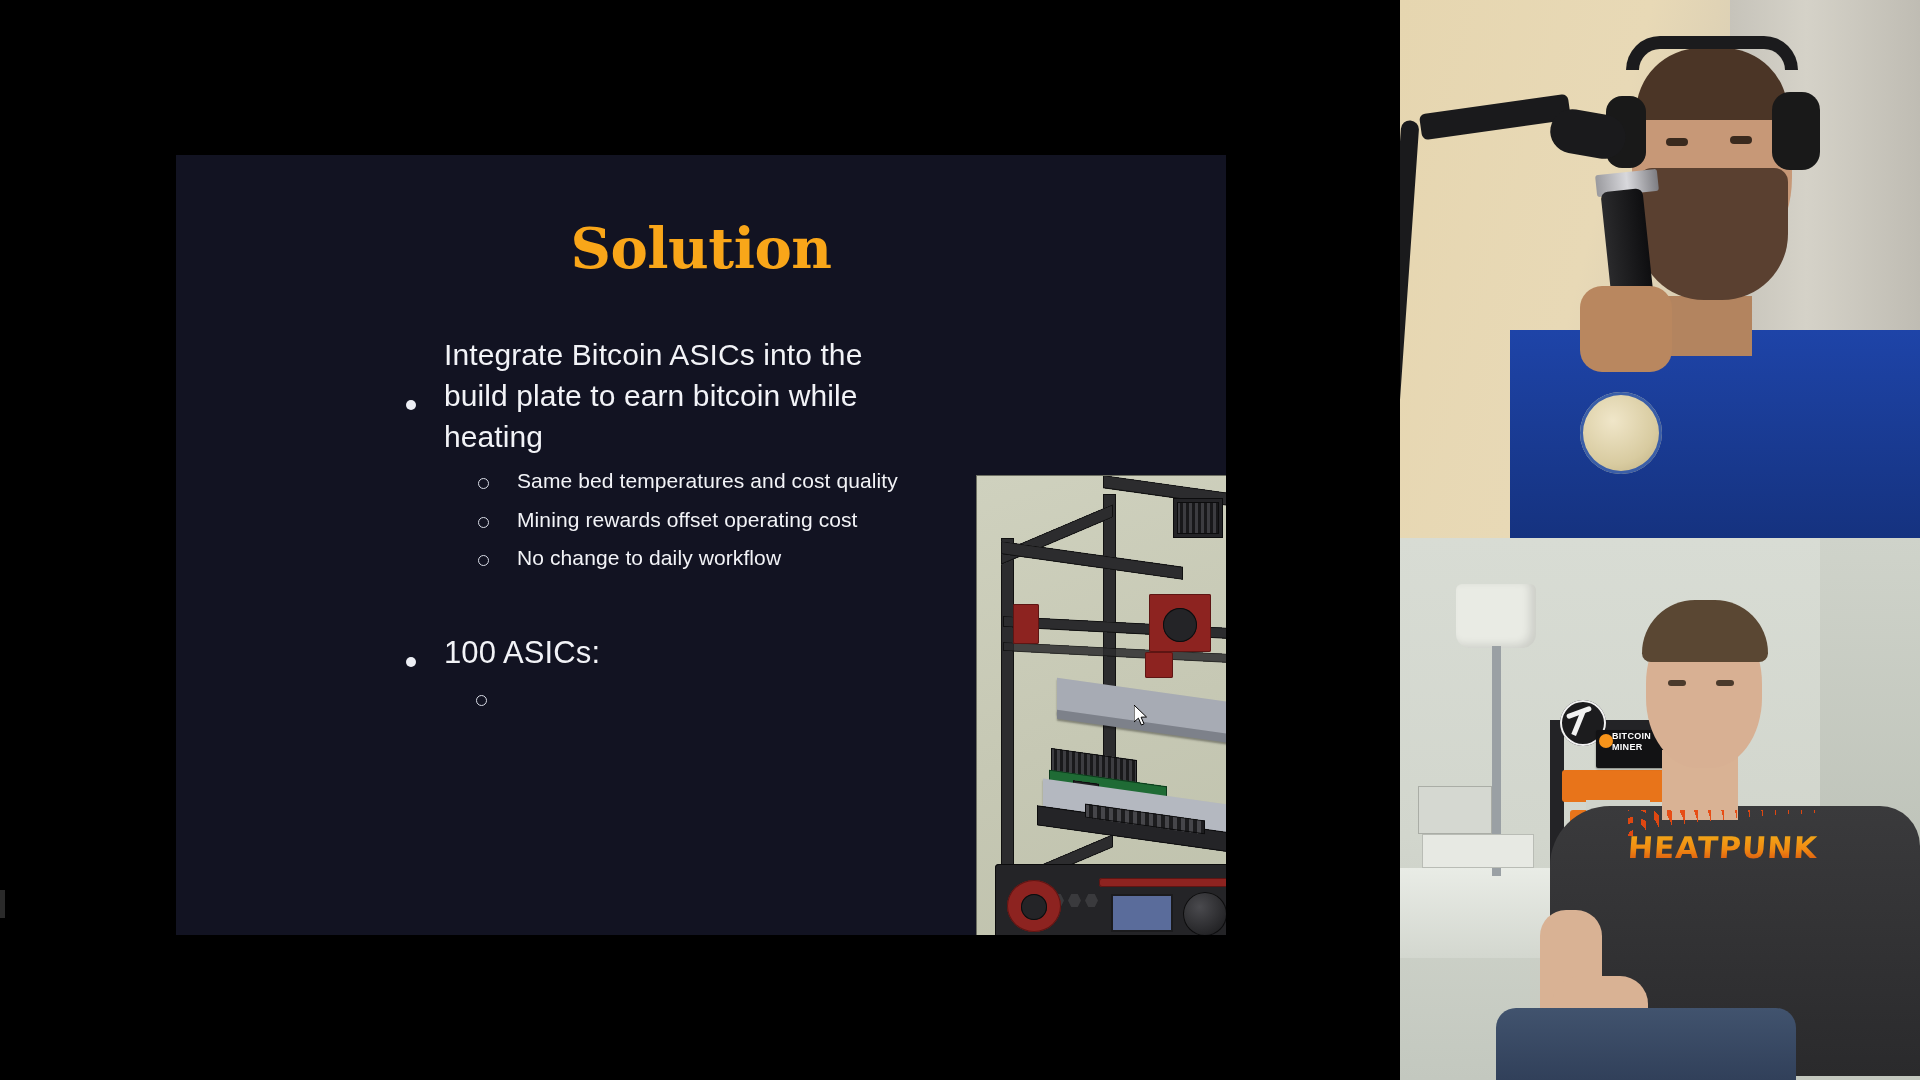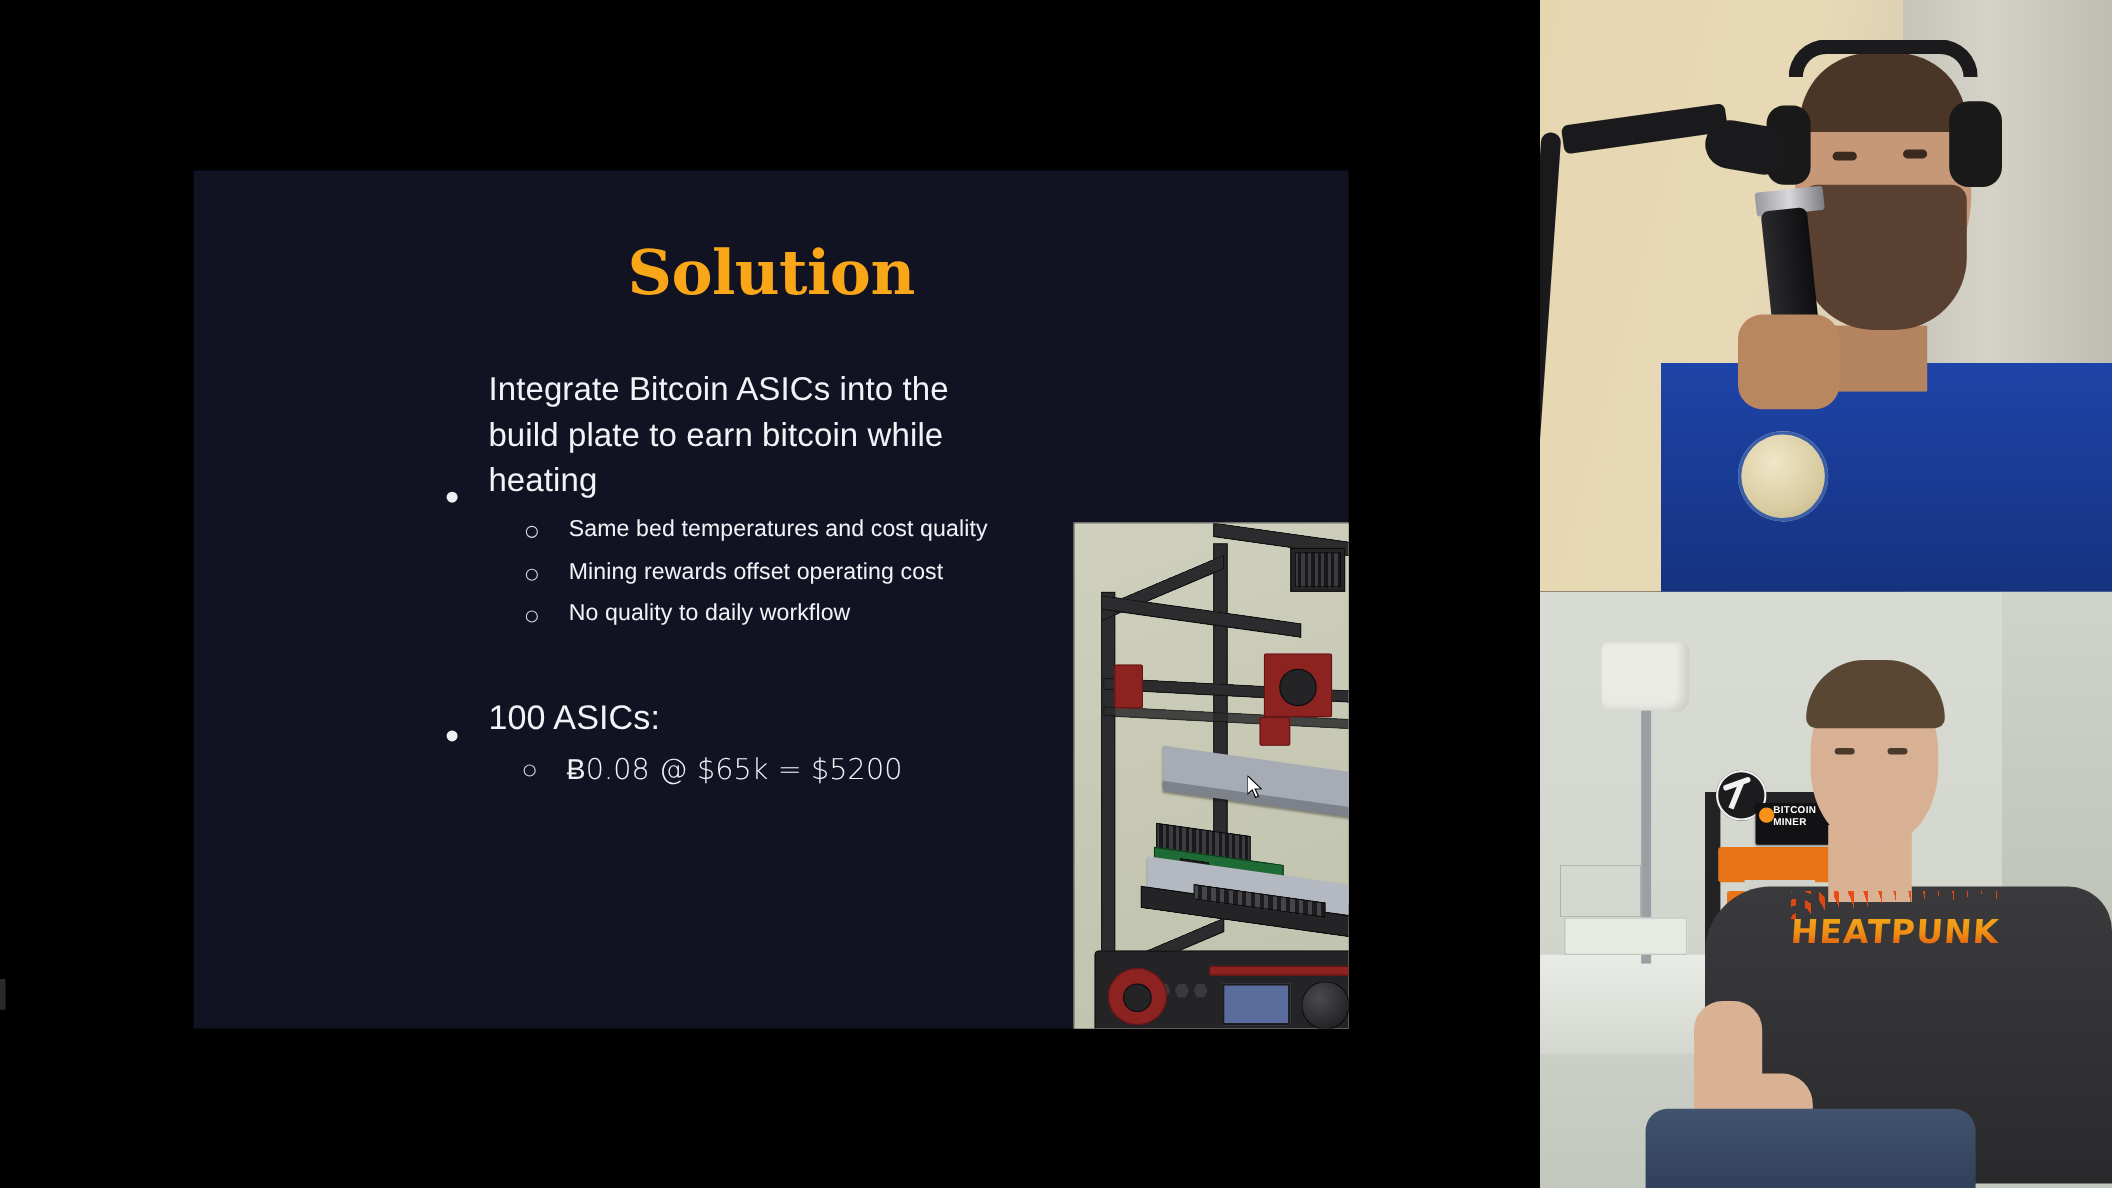--- a/index.html
+++ b/index.html
@@ -21,21 +21,21 @@
     text-align:center;
     font-family:"DejaVu Serif", serif;
     font-weight:bold;
     font-size:56px;
     letter-spacing:-0.5px;
     color:#F9A619;
   }
 
   #bullets { position:absolute; left:230px; top:180px; width:520px; color:#F2F3F7; }
 
-  .l1 { display:flex; align-items:flex-end; margin-bottom:2px; }
+  .l1 { display:flex; align-items:center; margin-bottom:2px; }
   .l1 .dot {
     flex:0 0 auto; width:10px; height:10px; border-radius:50%;
     background:#EDEFF5; margin-top:17px; margin-right:28px;
   }
   .l1 .txt { font-size:30px; line-height:1.36; font-weight:300; letter-spacing:.1px; }
 
   .sublist { margin-top:10px; margin-bottom:10px; }
   .l2 { display:flex; align-items:flex-start; margin-bottom:11px; padding-left:72px; }
   .l2 .ring {
     flex:0 0 auto; width:11px; height:11px; border-radius:50%;
@@ -159,35 +159,34 @@
           <div class="l2">
             <span class="ring"></span>
             <span class="txt">Same bed temperatures and cost quality</span>
           </div>
           <div class="l2">
             <span class="ring"></span>
             <span class="txt">Mining rewards offset operating cost</span>
           </div>
           <div class="l2">
             <span class="ring"></span>
-            <span class="txt">No quality to daily workflow</span>
+            <span class="txt">No change to daily workflow</span>
           </div>
         </div>
 
         <div class="gap"></div>
 
         <div class="units">
           <div class="l1">
             <span class="dot"></span>
             <span class="txt">100 ASICs:</span>
           </div>
           <div class="sublist">
             <div class="l2">
               <span class="ring"></span>
-              <span class="txt btc">Ƀ0.08 @ $65k = $5200</span>
             </div>
           </div>
         </div>
 
       </div>
 
       <div id="cad">
         <div class="bgwall"></div>
 
         <div class="beam" style="left:24px;  top:62px;  width:13px; height:330px;"></div>

